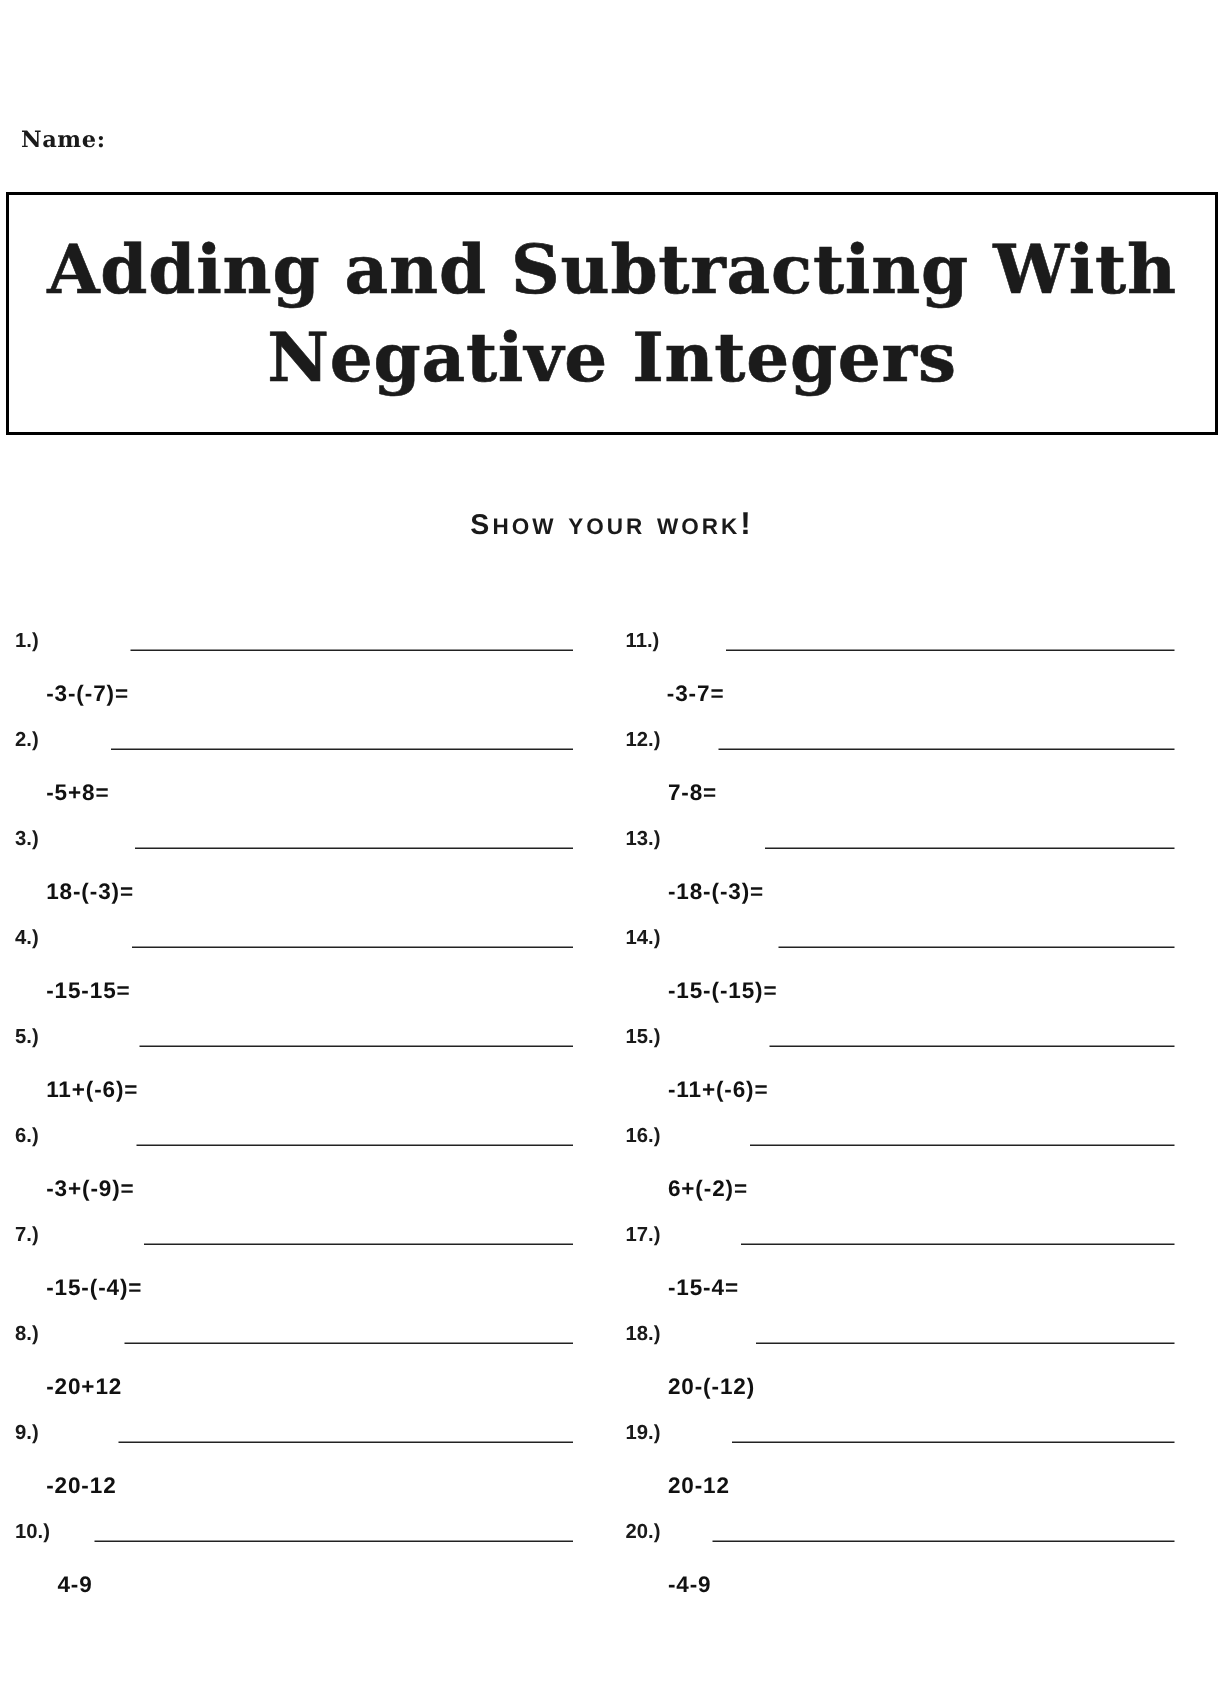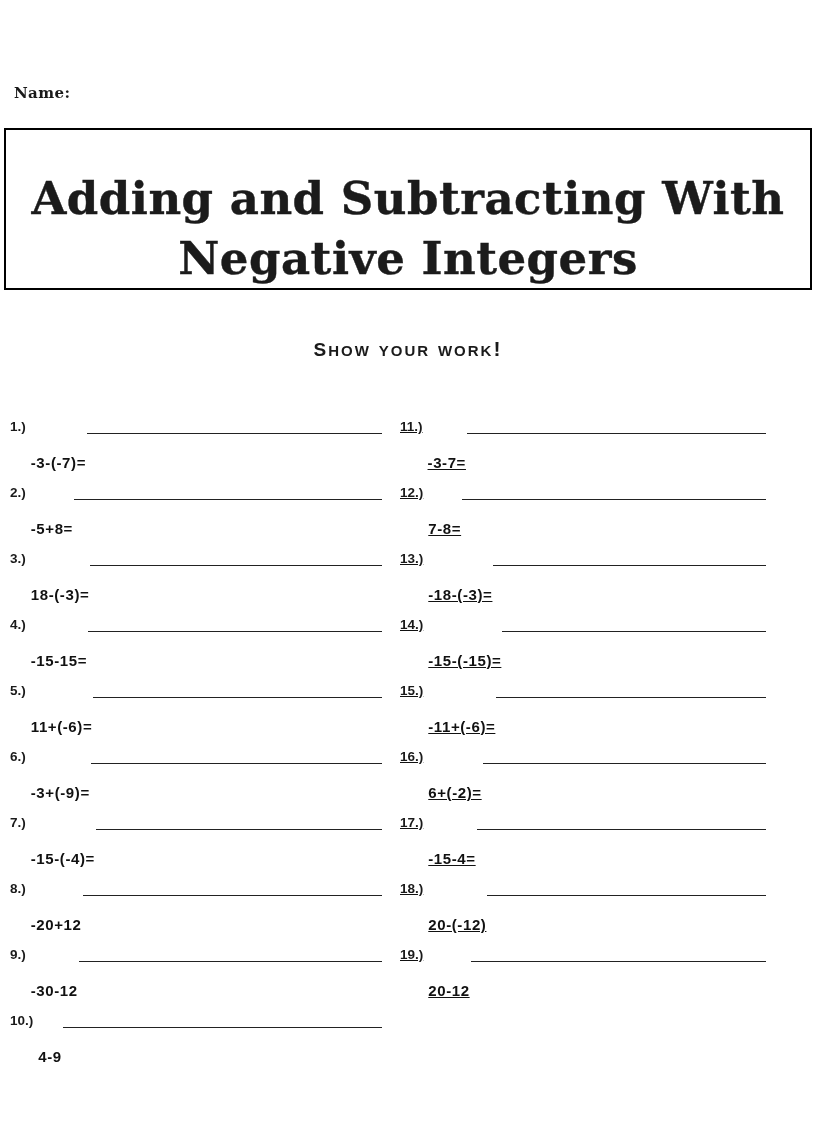--- a/index.html
+++ b/index.html
@@ -40,21 +40,21 @@
   
   .title-box {
     position: absolute;
     left: 4px;
     top: 128px;
     width: 808px;
     height: 162px;
     border: 2px solid #000000;
     box-sizing: border-box;
     display: flex;
-    align-items: flex-end;
+    align-items: center;
     justify-content: center;
   }
   .title-text {
     font-family: "DejaVu Serif", serif;
     font-weight: 700;
     font-size: 45px;
     line-height: 1.32;
     text-align: center;
     letter-spacing: 0.5px;
     color: #1b1b1b;
@@ -88,21 +88,21 @@
     top: 418px;
     width: 816px;
     height: 660px;
   }
   .column {
     position: absolute;
     top: 0;
     width: 390px;
   }
   .col-left  { left: 10px; }
-  .col-right { left: 400px; text-decoration: underline; }
+  .col-right { left: 417px; }
 
   .problem {
     position: relative;
     height: 66px;
     display: flex;
     align-items: flex-start;
     white-space: nowrap;
   }
   .problem .num {
     font-family: "Liberation Sans", sans-serif;
@@ -185,21 +185,21 @@
           <span class="expr">-15-(-4)=</span>
           <span class="answer-line"></span>
         </div>
         <div class="problem">
           <span class="num">8.)</span>
           <span class="expr">-20+12</span>
           <span class="answer-line"></span>
         </div>
         <div class="problem">
           <span class="num">9.)</span>
-          <span class="expr">-30-12</span>
+          <span class="expr">-20-12</span>
           <span class="answer-line"></span>
         </div>
         <div class="problem">
           <span class="num">10.)</span>
           <span class="expr">4-9</span>
           <span class="answer-line"></span>
         </div>
       </div>
     <div class="column col-right" id="col-right">
         <div class="problem">
@@ -240,16 +240,21 @@
         <div class="problem">
           <span class="num">18.)</span>
           <span class="expr">20-(-12)</span>
           <span class="answer-line"></span>
         </div>
         <div class="problem">
           <span class="num">19.)</span>
           <span class="expr">20-12</span>
           <span class="answer-line"></span>
         </div>
+        <div class="problem">
+          <span class="num">20.)</span>
+          <span class="expr">-4-9</span>
+          <span class="answer-line"></span>
+        </div>
       </div>
   </div>
 
 </div>
 
 </body></html>

